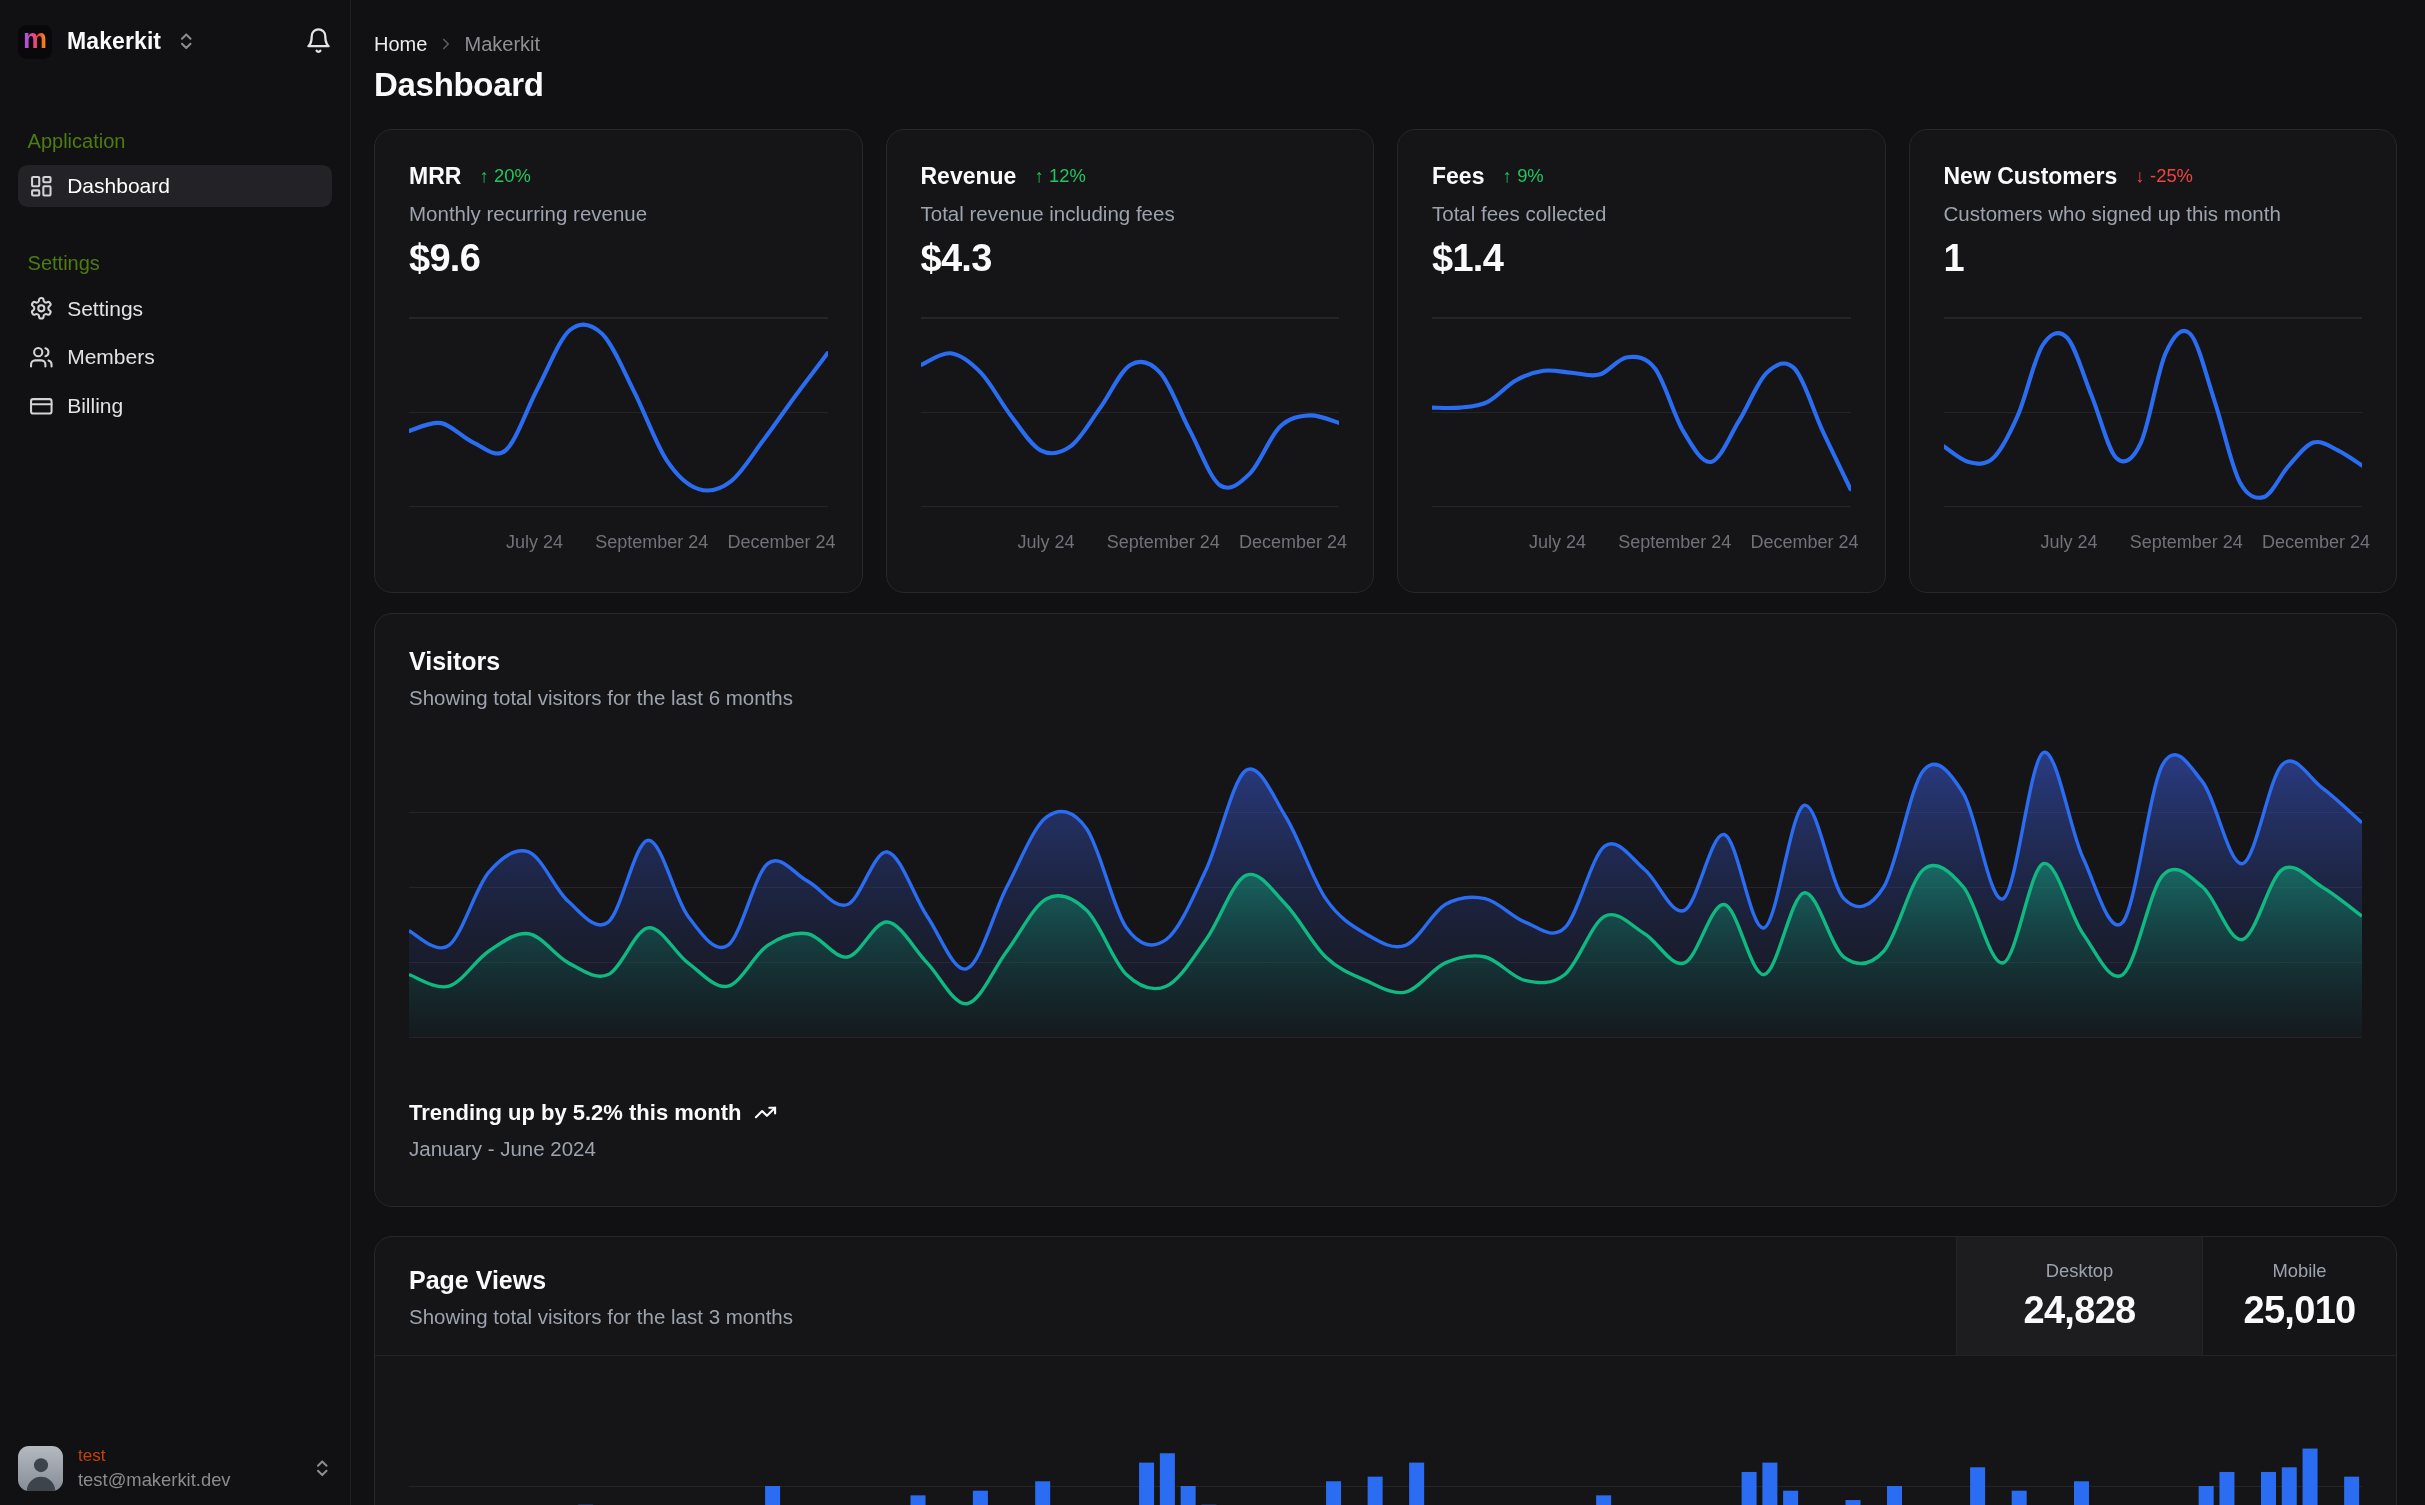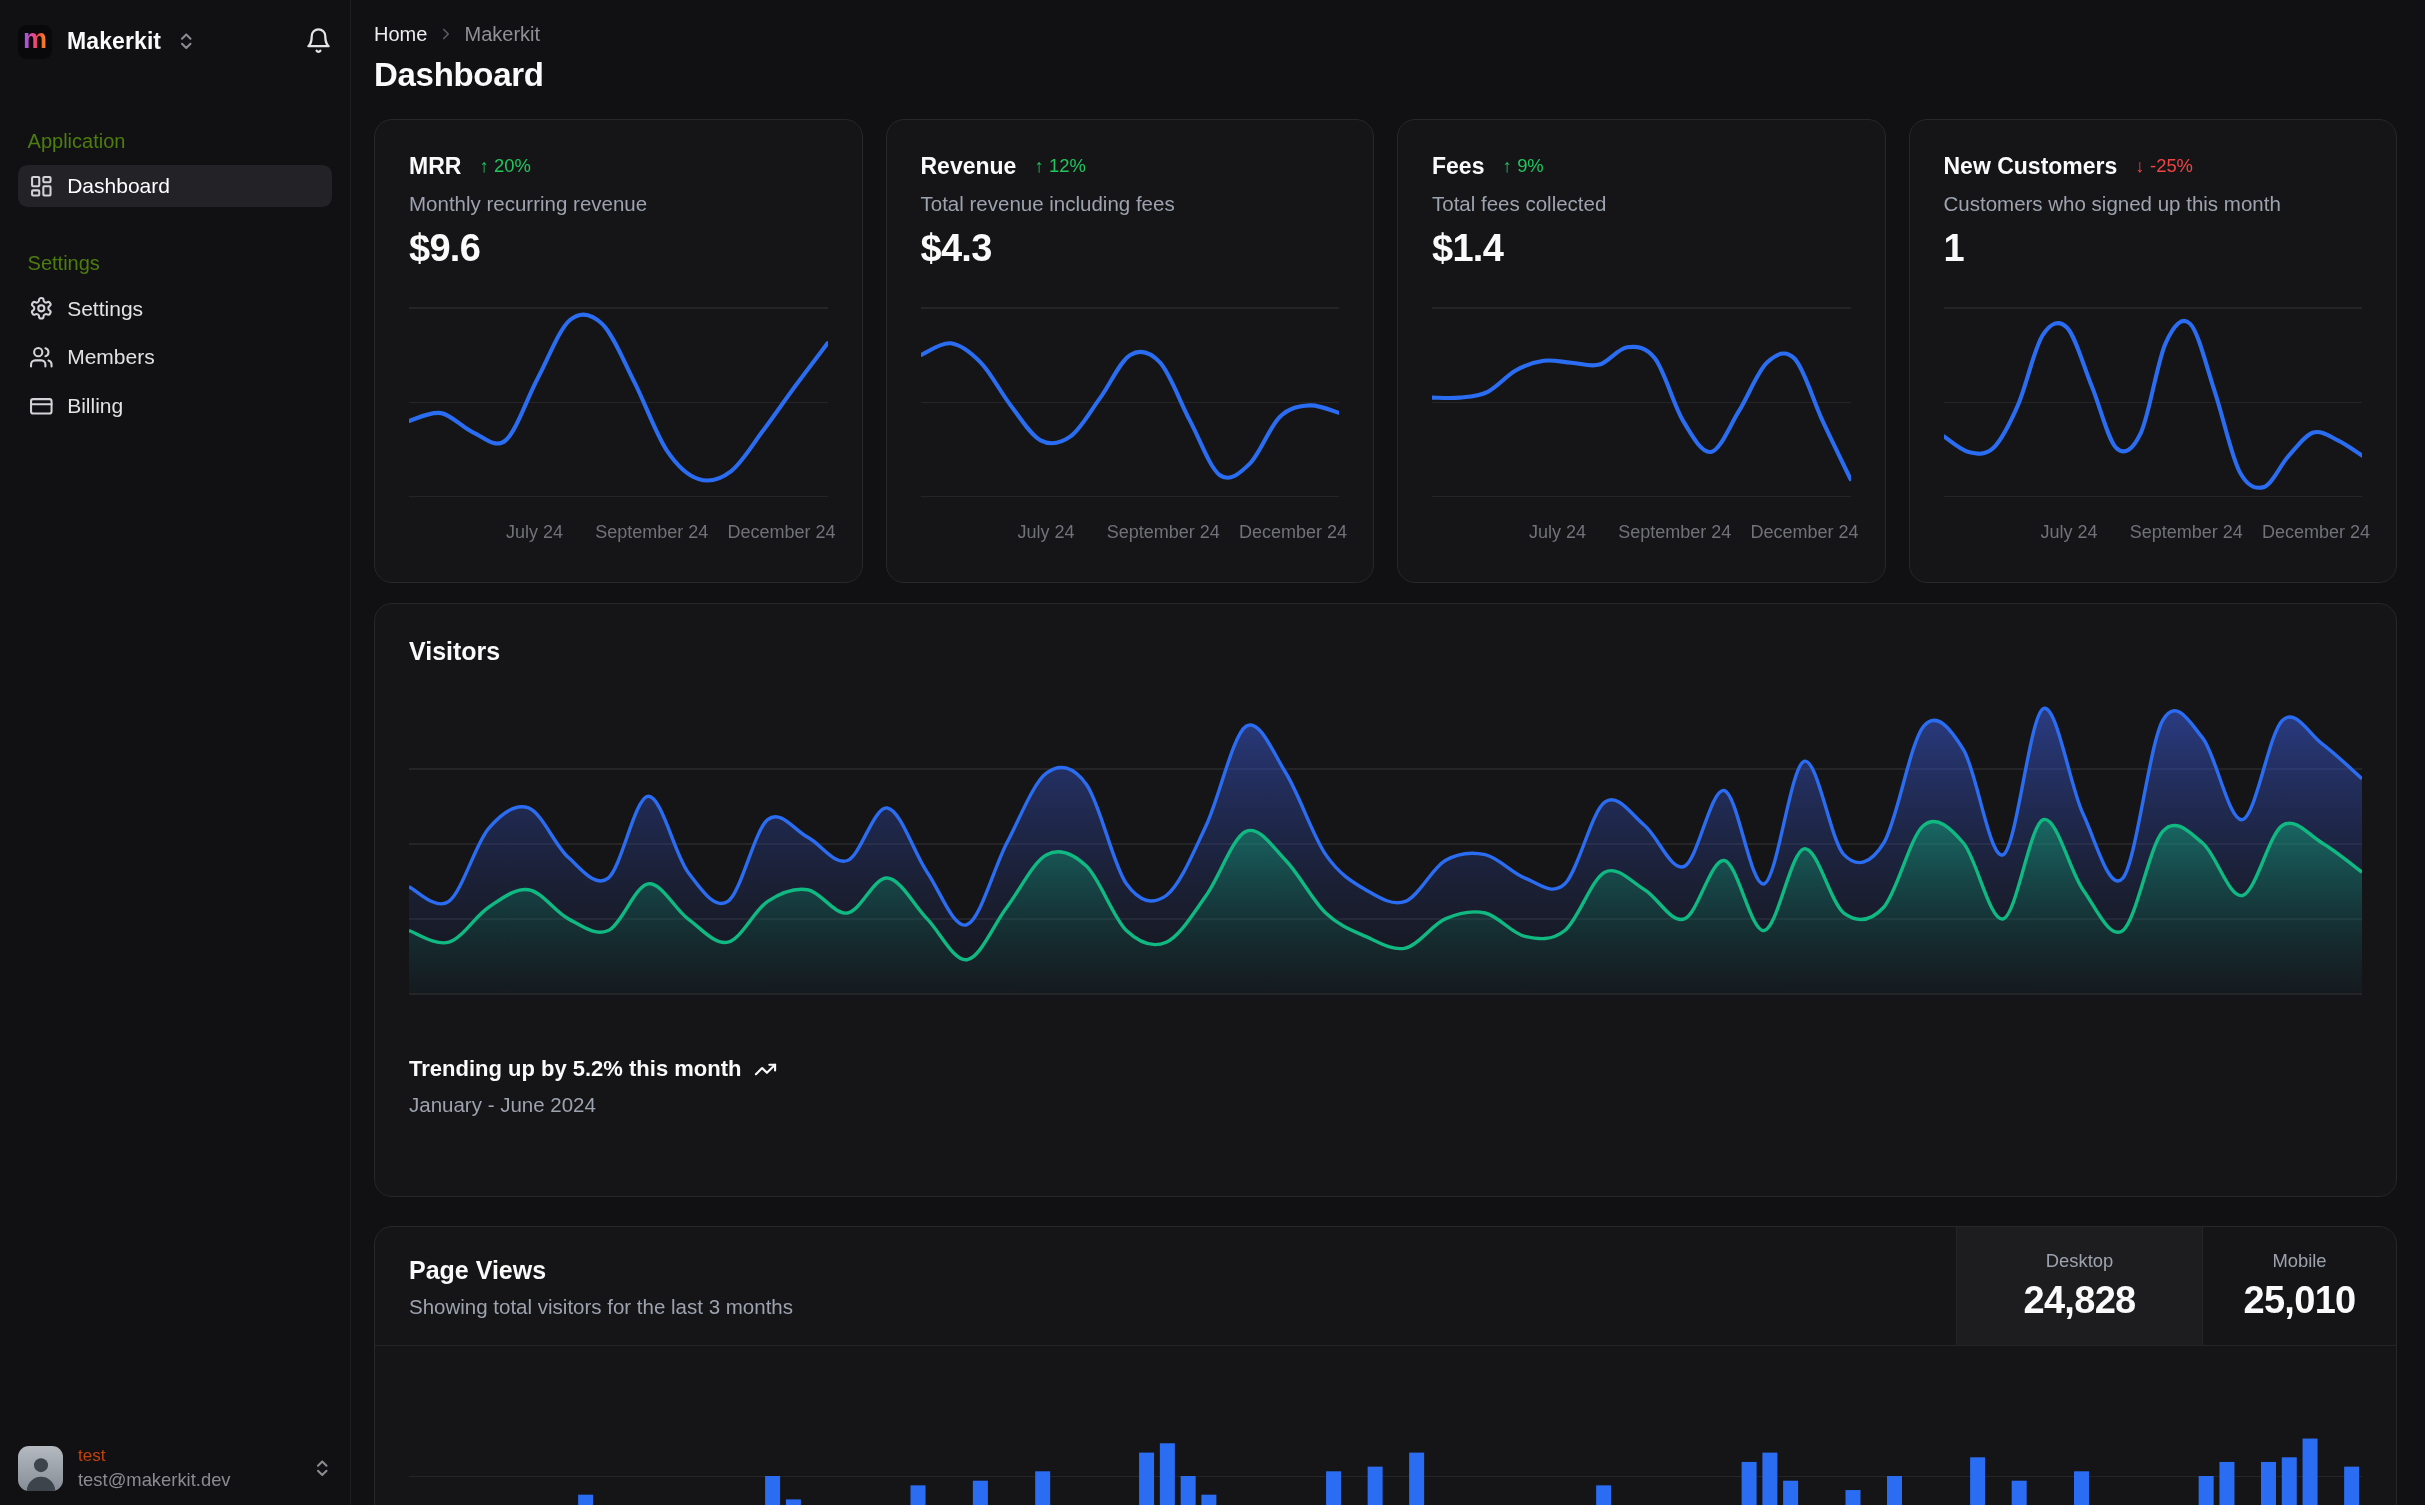--- a/index.html
+++ b/index.html
@@ -24,21 +24,21 @@
   .nav-item svg{width:24.6px;height:24.6px;stroke:#d4d4d8;fill:none;stroke-width:2;stroke-linecap:round;stroke-linejoin:round;flex:none}
   .nav-item.active{background:#232327;color:#ffffff}
   .user{position:absolute;left:18px;right:18px;bottom:13.6px;display:flex;align-items:center;gap:15px;cursor:pointer}
   .avatar{width:45px;height:45px;border-radius:11px;overflow:hidden;background:linear-gradient(180deg,#b5bac1,#878d96);display:flex;align-items:flex-end;justify-content:center;flex:none}
   .avatar svg{width:40px;height:40px;fill:#3e444c}
   .user-meta{flex:1;min-width:0}
   .user-name{font-size:17px;color:#c2410c}
   .user-email{font-size:18.4px;color:#8b8b90;margin-top:3.4px}
 
   
-  main{flex:1;padding:22px 29px 0 23px;overflow:hidden}
+  main{flex:1;padding:32px 29px 0 23px;overflow:hidden}
   .breadcrumb{display:flex;align-items:center;gap:9.6px;font-size:20px;height:24.6px}
   .bc-home{color:#ececf0;text-decoration:none}
   .bc-sep{width:18px;height:18px;stroke:#5b5b63;fill:none;stroke-width:2.2;stroke-linecap:round;stroke-linejoin:round}
   .bc-current{color:#8f8f96}
   h1{margin:9.6px 0 0;font-size:33px;font-weight:700;letter-spacing:-0.3px}
 
   .cards{display:grid;grid-template-columns:repeat(4,1fr);gap:23px;margin-top:24.6px}
   .card{background:#151517;border:1.4px solid #27272a;border-radius:18px}
   .stat{height:464px;padding:33px 34px;position:relative}
   .stat-head{display:flex;align-items:center;gap:18px}
@@ -264,20 +264,21 @@
         <div class="xlabels">
           <span class="xl0">July 24</span>
           <span class="xl1">September 24</span>
           <span class="xl2">December 24</span>
         </div>
       </section>
     </div>
 
     <section class="card visitors">
       <h2 class="card-title">Visitors</h2>
+      <p class="card-sub">Showing total visitors for the last 6 months</p>
       <div class="plot">
         <i class="gridline" style="top:25%"></i>
           <i class="gridline" style="top:50%"></i>
           <i class="gridline" style="top:75%"></i>
           <i class="gridline" style="top:100%"></i>
       <svg viewBox="0 0 2865 440" preserveAspectRatio="none">
             <defs>
     <linearGradient id="gBlue" x1="0" y1="0" x2="0" y2="1">
       <stop offset="0" stop-color="#3b5bdb" stop-opacity="0.55"></stop>
       <stop offset="1" stop-color="#1e2950" stop-opacity="0.10"></stop>

